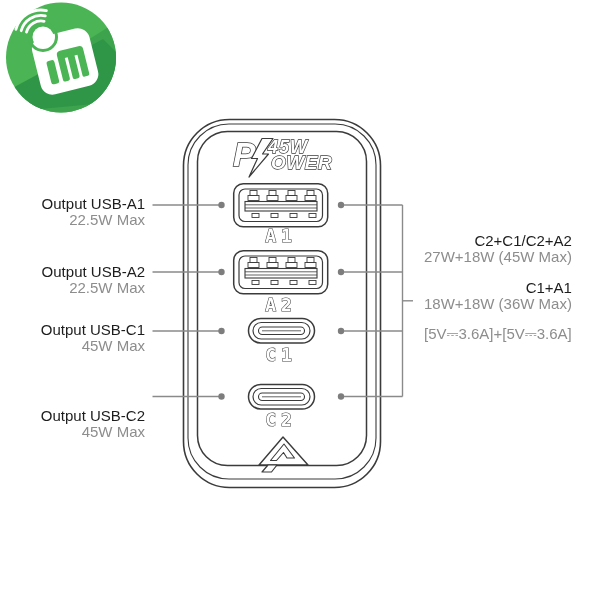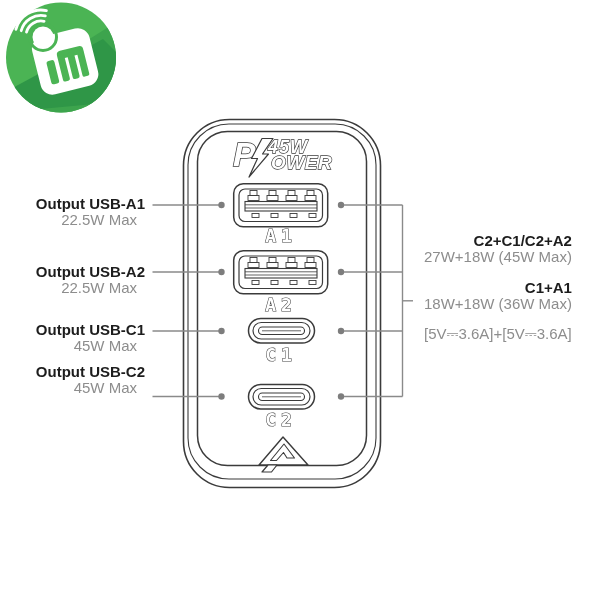--- a/index.html
+++ b/index.html
@@ -1,24 +1,24 @@
 <!DOCTYPE html>
 <html><head>
 <meta charset="utf-8">
 <style>
   html,body{margin:0;padding:0;background:#ffffff;}
   .canvas{position:relative;width:600px;height:600px;background:#fff;overflow:hidden;
           font-family:"Liberation Sans",sans-serif;}
   .art{position:absolute;left:0;top:0;}
   .logo{position:absolute;left:3px;top:1px;}
   .lbl{position:absolute;font-size:15px;line-height:16px;white-space:nowrap;}
-  .lbl .t{font-weight:bold;color:#1d1d1d;}
+  .lbl .t{font-weight:normal;color:#1d1d1d;}
   .lbl .s{color:#8d8d8d;}
   .lbl.left{text-align:right;right:455px;}
-  .lbl.left .s{margin-right:8px;}
+  .lbl.left .s{}
   .lbl.right{left:424px;text-align:right;}
   
   .ln{stroke:#3b3b3b;fill:none;}
   .w16{stroke-width:1.6;} .w15{stroke-width:1.5;} .w12{stroke-width:1.2;}
   .w11{stroke-width:1.1;} .w09{stroke-width:0.9;} .w08{stroke-width:0.8;}
   .whitefill{fill:#ffffff;}
   .leader{stroke:#8a8a8a;stroke-width:1.4;fill:none;}
   .dot{fill:#7d7d7d;stroke:none;}
   .outline-text{fill:#ffffff;stroke:#3b3b3b;paint-order:stroke;
                 font-family:"Liberation Sans",sans-serif;font-weight:bold;font-style:italic;}
@@ -166,21 +166,21 @@
     <div class="s">22.5W Max</div>
   </div>
   <div class="lbl left" style="top:264px">
     <div class="t">Output USB-A2</div>
     <div class="s">22.5W Max</div>
   </div>
   <div class="lbl left" style="top:322px">
     <div class="t">Output USB-C1</div>
     <div class="s">45W Max</div>
   </div>
-  <div class="lbl left" style="top:364px">
+  <div class="lbl left" style="top:408px">
     <div class="t">Output USB-C2</div>
     <div class="s">45W Max</div>
   </div>
 
   <div class="lbl right" style="top:233px">
     <div class="t">C2+C1/C2+A2</div>
     <div class="s">27W+18W (45W Max)</div>
   </div>
   <div class="lbl right" style="top:280px">
     <div class="t">C1+A1</div>

